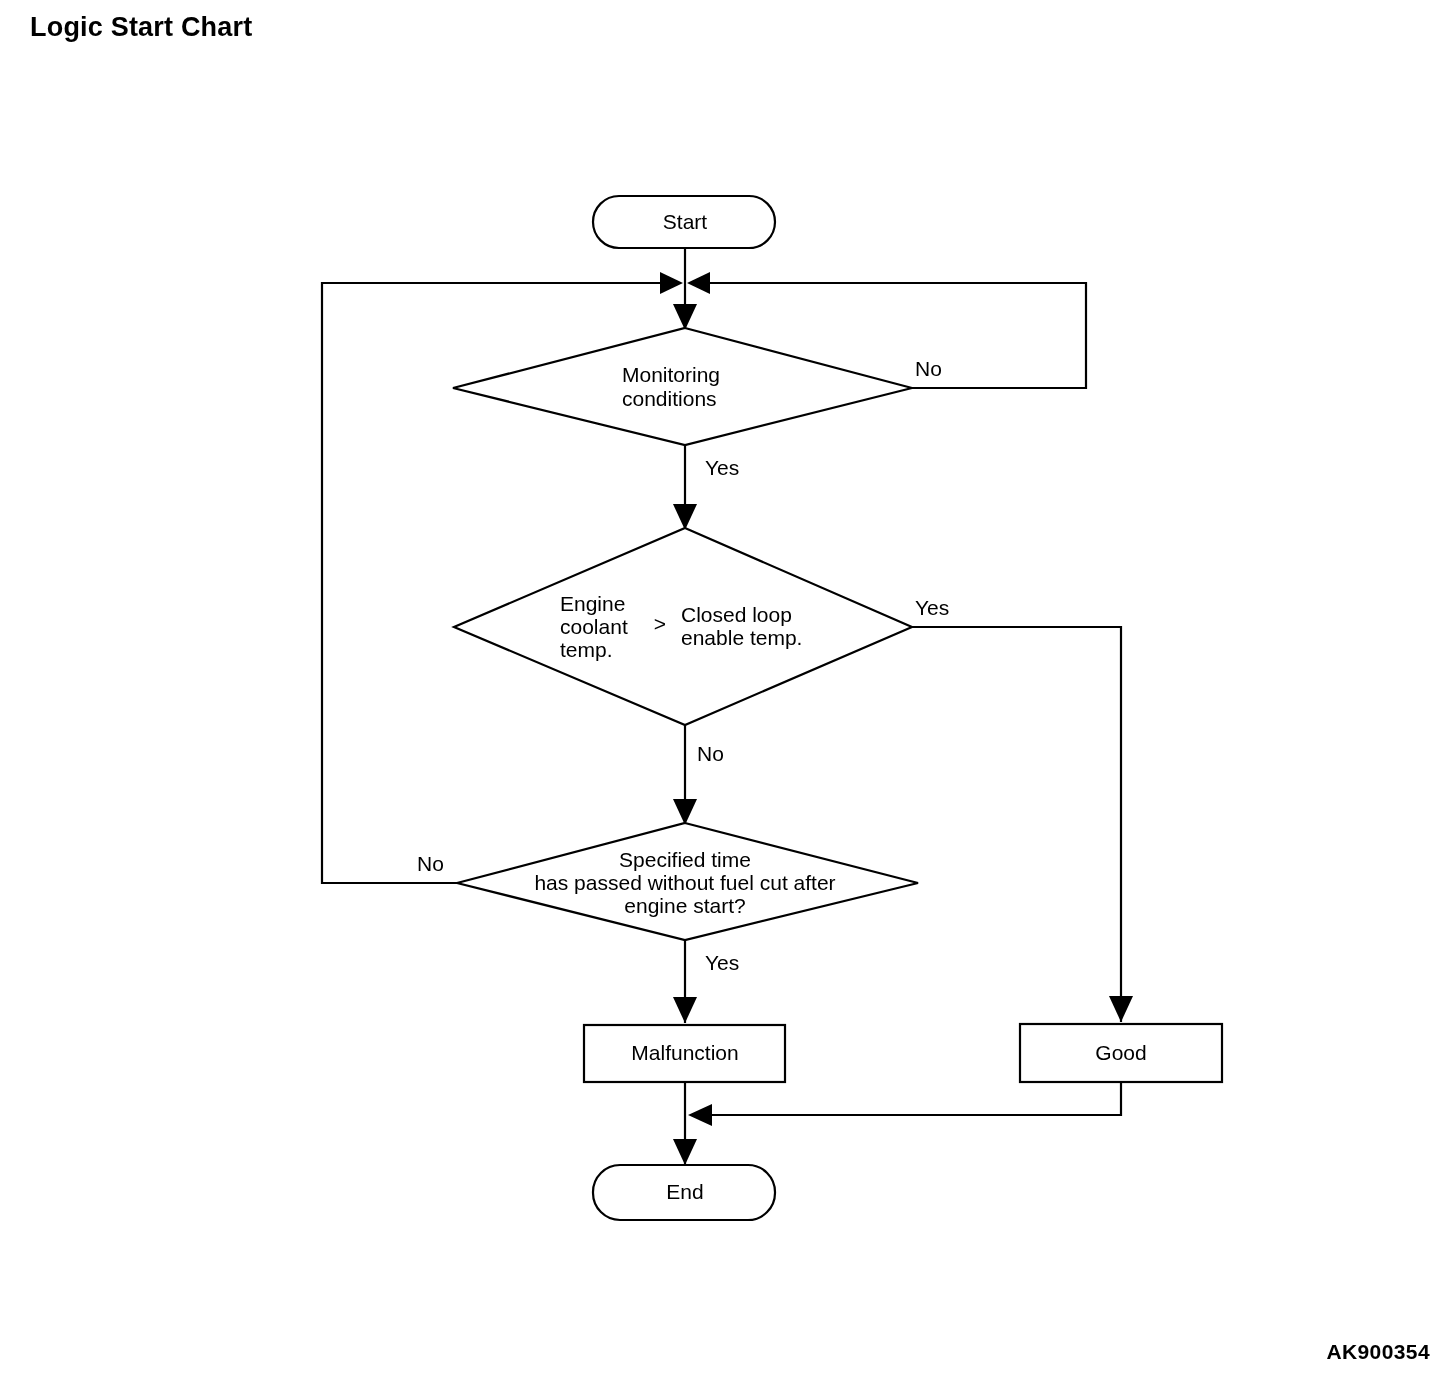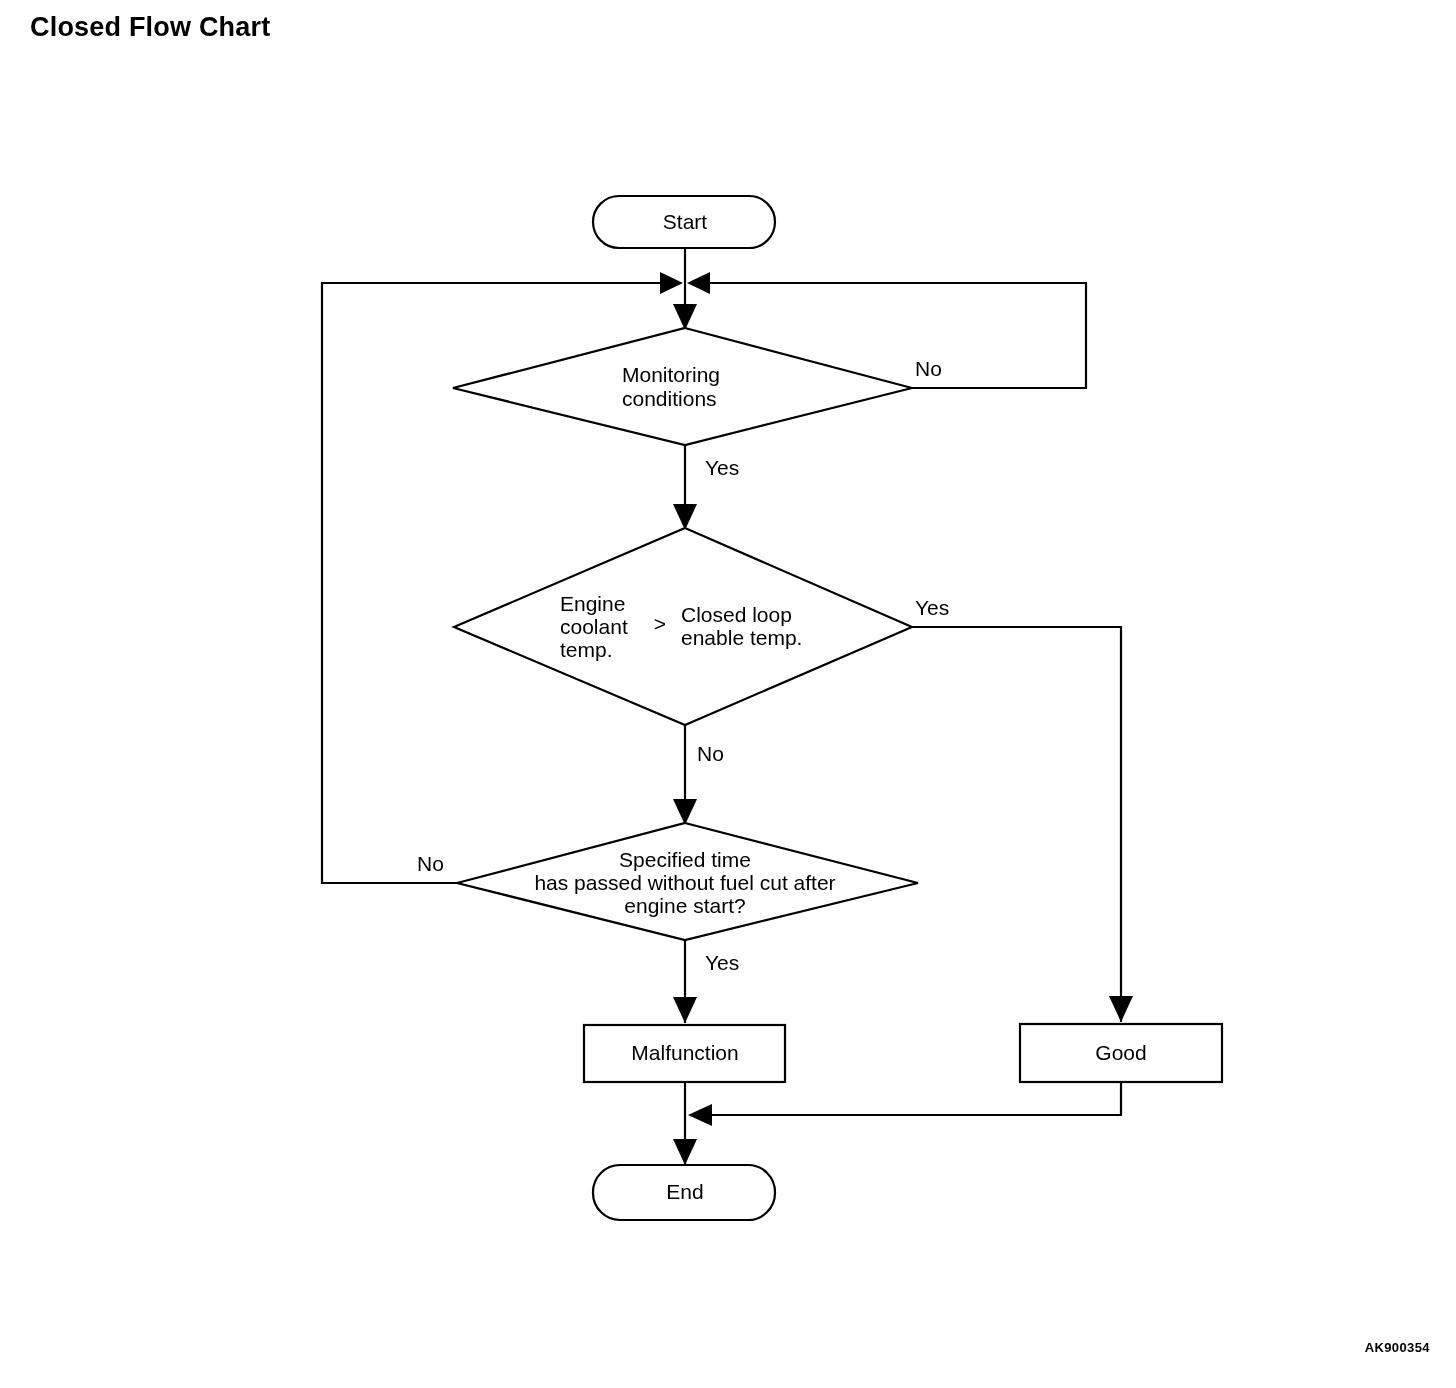--- a/index.html
+++ b/index.html
@@ -22,21 +22,21 @@
     font-size: 27px;
     font-weight: bold;
     letter-spacing: 0.2px;
     color: #000000;
     white-space: nowrap;
   }
   #figure-code {
     position: absolute;
     right: 26px;
     top: 1340px;
-    font-size: 13px;
+    font-size: 21px;
     font-weight: bold;
     letter-spacing: 0.4px;
     color: #000000;
     white-space: nowrap;
   }
   #flow-canvas {
     position: absolute;
     left: 0;
     top: 0;
     width: 1456px;
@@ -81,21 +81,21 @@
     font-family: "Liberation Sans", sans-serif;
     font-size: 21px;
     fill: #000000;
     text-anchor: middle;
     dominant-baseline: middle;
   }
 </style>
 </head>
 <body>
 
-<div id="page-title">Closed Flow Chart</div>
+<div id="page-title">Logic Start Chart</div>
 
 <svg id="flow-canvas" viewBox="0 0 1456 1388" xmlns="http://www.w3.org/2000/svg">
 
   <path class="flow-line" d="M 685 248 L 685 330"></path>
 
   <path class="flow-line" d="M 457 883 L 322 883 L 322 283 L 672 283"></path>
 
   <path class="flow-line" d="M 912 388 L 1086 388 L 1086 283 L 698 283"></path>
 
   <path class="flow-line" d="M 685 445 L 685 530"></path>

